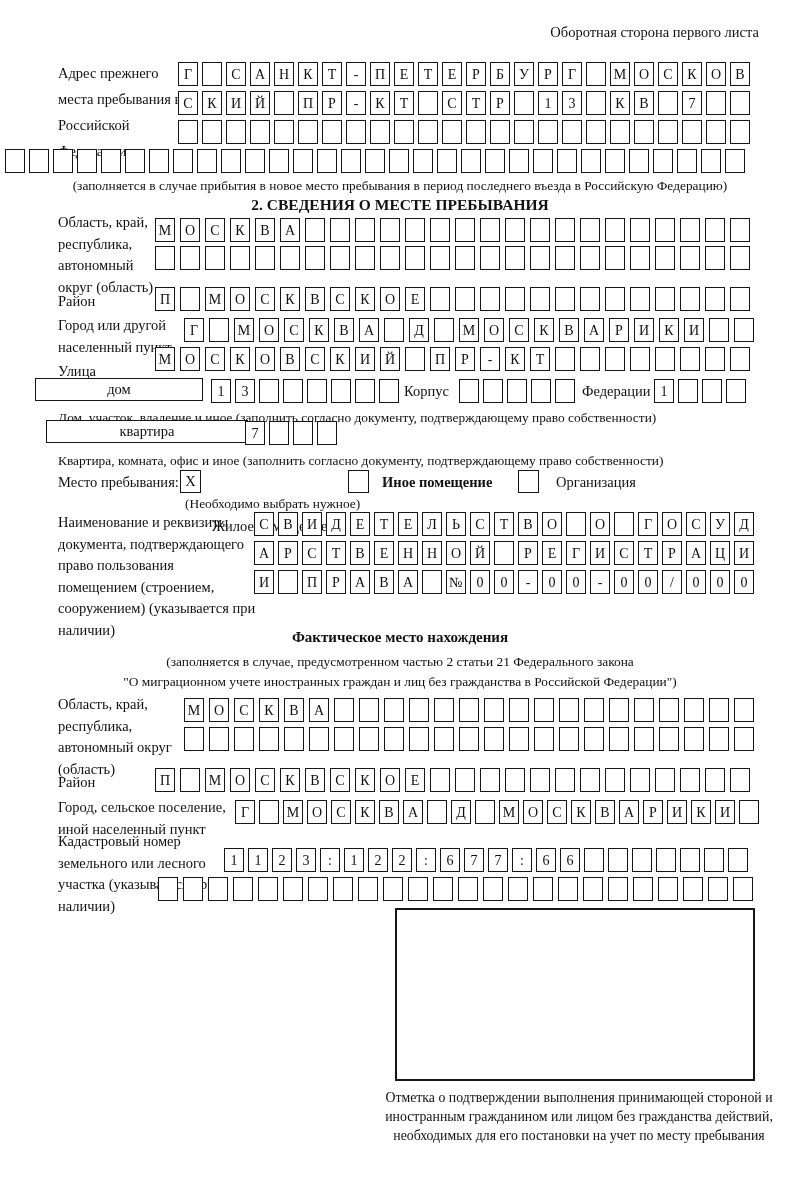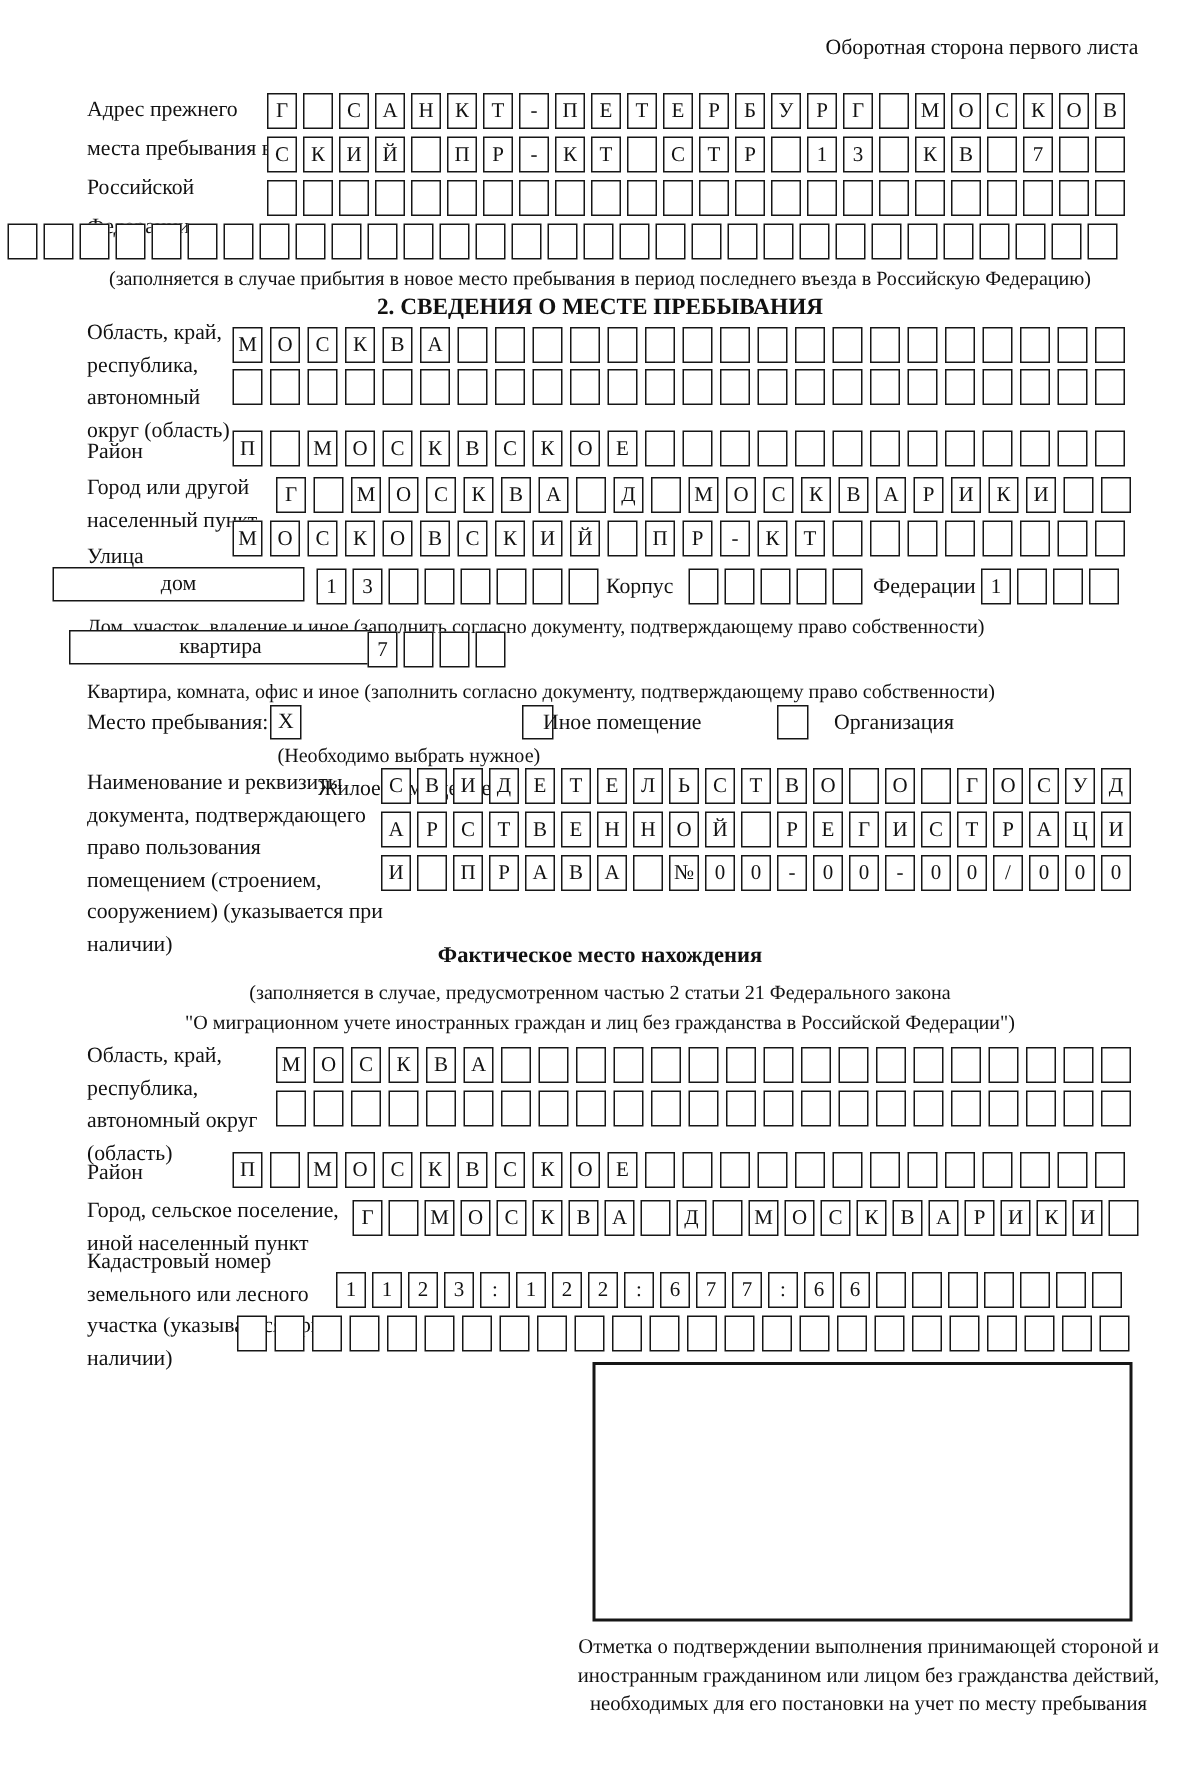--- a/index.html
+++ b/index.html
@@ -340,21 +340,21 @@
       <span class="cell"></span>
       <span class="cell"></span>
       <span class="cell"></span>
     </div>
   <div class="abs caption" style="left:58px; top:452px; width:720px;">Квартира, комната, офис и иное (заполнить согласно документу, подтверждающему право собственности)</div>
 
   <div class="abs label" style="left:58px; top:472px;">Место пребывания:</div>
   <div class="abs checkbox" style="left:180px; top:470px;">X</div>
   <div class="abs label" style="left:212px; top:472px;margin-top:44px;">Жилое помещение</div>
   <div class="abs checkbox" style="left:348px; top:470px;"></div>
-  <div class="abs label" style="left:362px; top:472px;">Иное помещение</div>
+  <div class="abs label" style="left:382px; top:472px;font-weight:bold;">Иное помещение</div>
   <div class="abs checkbox" style="left:518px; top:470px;"></div>
   <div class="abs label" style="left:556px; top:472px;">Организация</div>
   <div class="abs caption" style="left:185px; top:495px;">(Необходимо выбрать нужное)</div>
 
   <div class="abs label" style="left:58px; top:512px; width:198px;">Наименование и реквизиты документа, подтверждающего право пользования помещением (строением, сооружением) (указывается при наличии)</div>
   <div class="abs cells" style="left:254px; top:512px;">
       <span class="cell">С</span>
       <span class="cell">В</span>
       <span class="cell">И</span>
       <span class="cell">Д</span>

